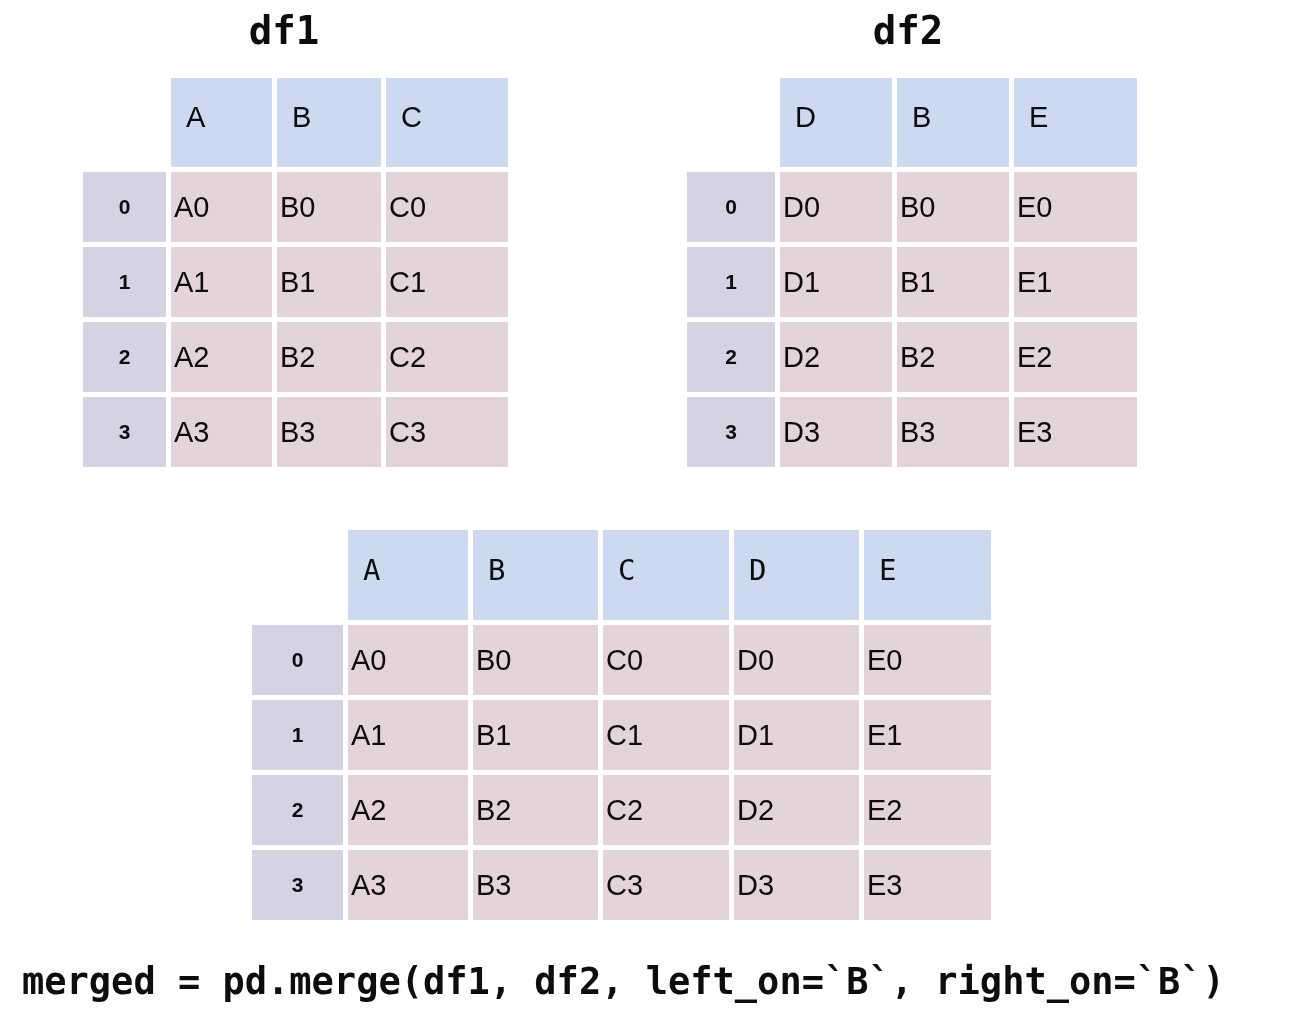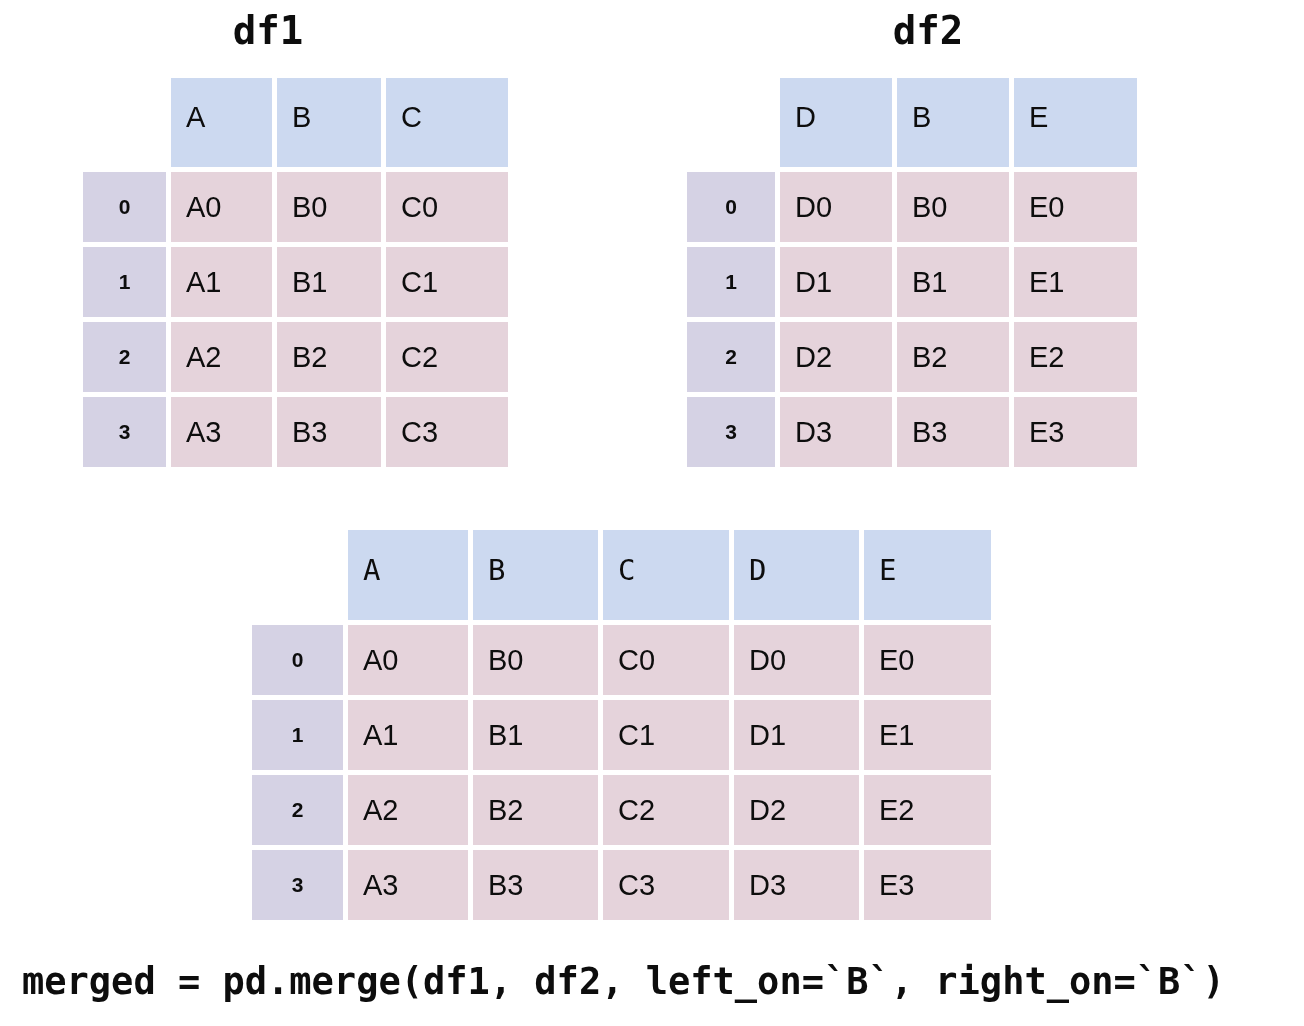--- a/index.html
+++ b/index.html
@@ -36,35 +36,35 @@
     font-size:29px;
   }
   .hm{font-family:"DejaVu Sans Mono", monospace;}
   .i{
     background:var(--lav);
     justify-content:center;
     font-weight:bold;font-size:21px;
   }
   .c{
     background:var(--pink);
-    padding-left:15px;
+    padding-left:3px;
     font-size:29px;
   }
   #code{
     position:absolute;left:22px;top:963px;
     font-family:"DejaVu Sans Mono", monospace;
     font-weight:bold;font-size:37px;line-height:1;
     white-space:pre;
   }
 </style>
 </head>
 <body>
 
-<div class="title" style="left:268px">df1</div>
-<div class="title" style="left:928px">df2</div>
+<div class="title" style="left:284px">df1</div>
+<div class="title" style="left:908px">df2</div>
 
 <div class="tbl" id="df1">
   <div class="cell corner"></div>
   <div class="cell h">A</div>
   <div class="cell h">B</div>
   <div class="cell h">C</div>
 
   <div class="cell i">0</div>
   <div class="cell c">A0</div>
   <div class="cell c">B0</div>

